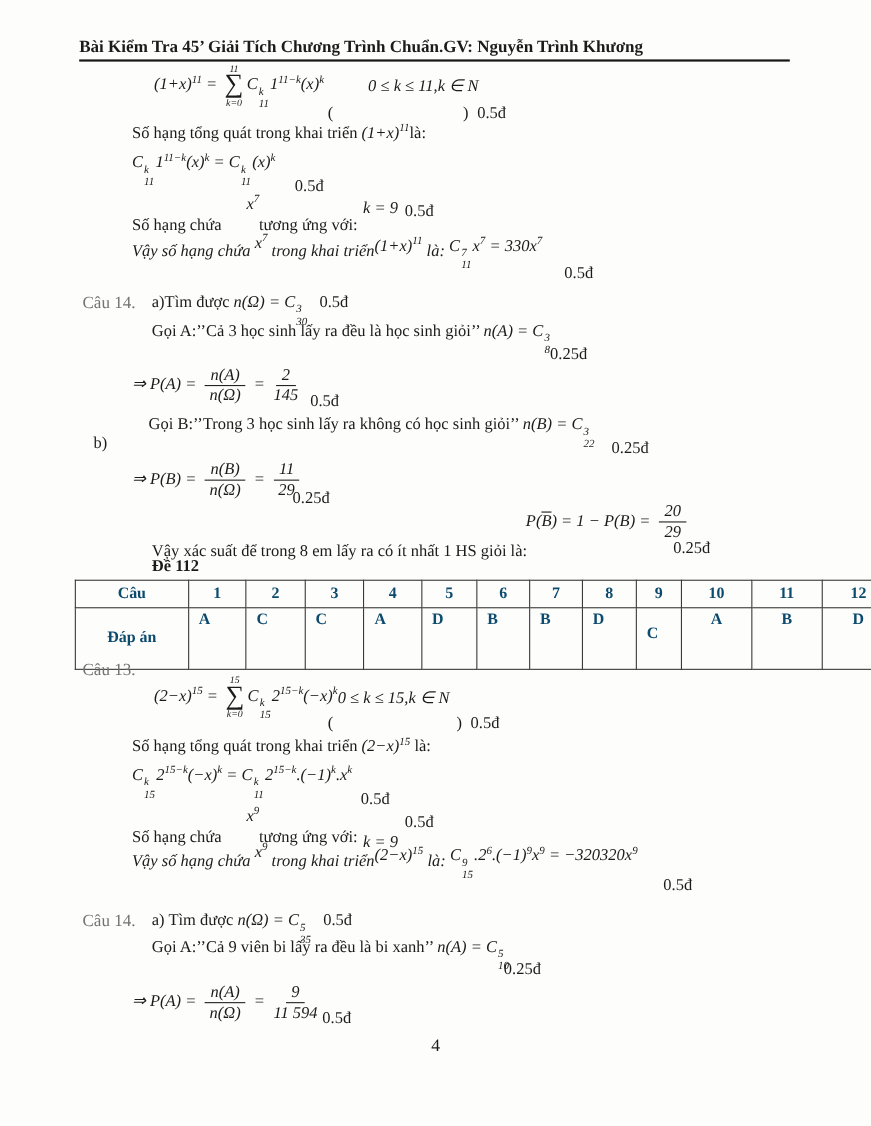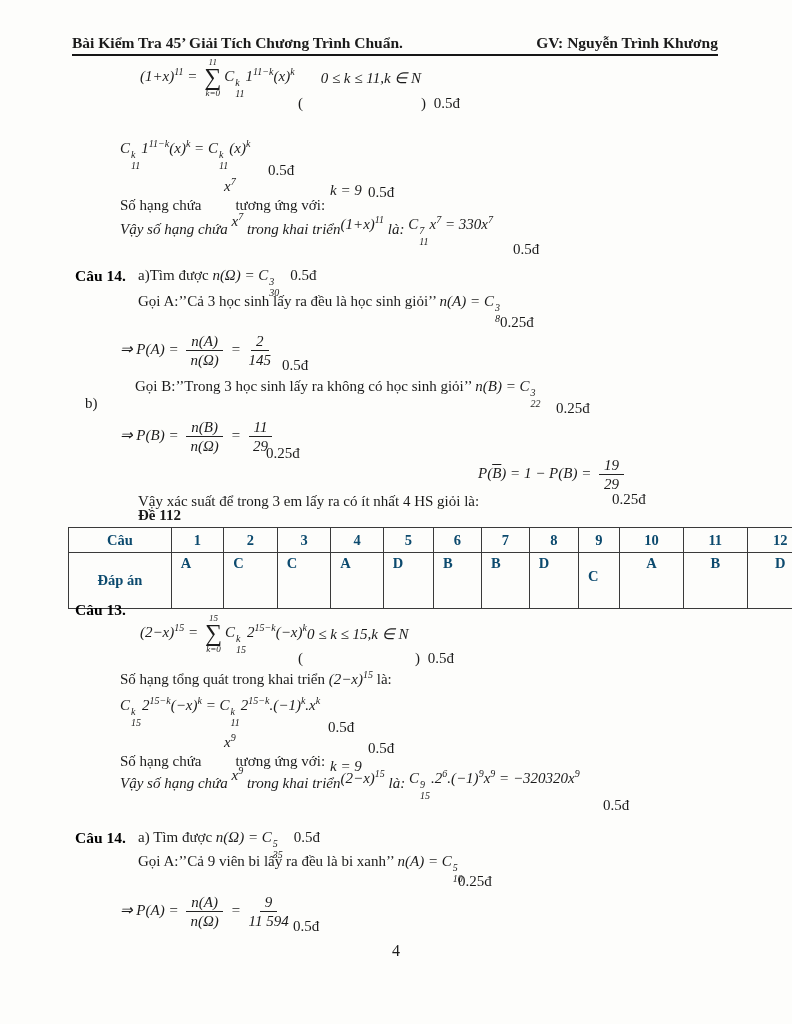--- a/index.html
+++ b/index.html
@@ -1,25 +1,25 @@
 <!DOCTYPE html>
 <html><head>
 <meta charset="utf-8">
 <style>
   html,body{margin:0;padding:0;background:#9a9a9a;}
   .page{position:relative;width:792px;height:1024px;margin:0 auto;background:#fdfdfb;
         font-family:"Liberation Serif",serif;font-size:15px;color:#1b1b1b;overflow:hidden;}
-  .header{position:absolute;left:72px;top:34px;width:646px;display:flex;justify-content:space-between;
+  .header{position:absolute;left:72px;top:34px;width:646px;display:flex;
           font-weight:bold;font-size:15.5px;border-bottom:2px solid #161616;padding-bottom:2px;}
   .line{position:absolute;white-space:nowrap;line-height:1.25;}
   .flexline{display:flex;align-items:center;}
   .math{font-style:italic;}
   .italic{font-style:italic;}
   .score{font-style:normal;}
-  .qlabel{font-weight:bold;color:#000000;font-size:15.5px;}
+  .qlabel{font-weight:normal;color:#737373;font-size:15.5px;}
   .bold{font-weight:bold;}
   .raise{position:relative;top:-8px;}
   .raise2{position:relative;top:-5px;font-style:italic;}
   .ml8{margin-left:10px;}
   .gap{display:inline-block;}
   .page sup{font-size:10px;line-height:0;vertical-align:6px;}
   .mss{display:inline-flex;flex-direction:column;font-size:10px;line-height:1.1;
        vertical-align:-5px;text-align:left;margin-left:1px;margin-right:1px;}
   .msum{display:inline-flex;flex-direction:column;align-items:center;line-height:1;
         vertical-align:middle;margin:0 3px;font-style:normal;}
@@ -51,25 +51,28 @@
 
   <div class="line math flexline" style="left:140px;top:58px;">
     <span>(1+x)<sup>11</sup> = <span class="msum">
           <span class="mtop">11</span>
           <span class="msig">∑</span>
           <span class="mbot">k=0</span>
         </span>C<span class="mss">
           <span>k</span>
           <span>11</span>
         </span>1<sup>11−k</sup>(x)<sup>k</sup></span>
-    <span style="margin-left:26px;">0 ≤ k ≤ 11,k ∈ N</span>
+    <span style="margin-left:40px;">0 ≤ k ≤ 11,k ∈ N</span>
   </div>
   <div class="line" style="left:298px;top:94px;">
     <span>(</span><span class="gap" style="width:118px;"></span><span>)</span>
     <span class="score" style="margin-left:4px;">0.5đ</span>
+  </div>
+  <div class="line" style="left:120px;top:112px;">
+    <span>Số hạng tổng quát trong khai triển </span><span class="math">(1+x)<sup>11</sup></span><span>là:</span>
   </div>
   <div class="line math" style="left:120px;top:139px;">C<span class="mss">
         <span>k</span>
         <span>11</span>
       </span>1<sup>11−k</sup>(x)<sup>k</sup> = C<span class="mss">
         <span>k</span>
         <span>11</span>
       </span>(x)<sup>k</sup></div>
   <div class="line score" style="left:268px;top:161px;">0.5đ</div>
   <div class="line math" style="left:224px;top:177px;">x<sup>7</sup></div>
@@ -118,24 +121,24 @@
   <div class="line score" style="left:556px;top:399px;">0.25đ</div>
   <div class="line math" style="left:120px;top:418px;">⇒ P(B) = <span class="mfrac">
         <span class="mnum">n(B)</span>
         <span class="mden">n(Ω)</span>
       </span> = <span class="mfrac">
         <span class="mnum">11</span>
         <span class="mden">29</span>
       </span></div>
   <div class="line score" style="left:266px;top:444px;">0.25đ</div>
   <div class="line math" style="left:478px;top:456px;">P(<span class="mbar">B</span>) = 1 − P(B) = <span class="mfrac">
-        <span class="mnum">19</span>
+        <span class="mnum">20</span>
         <span class="mden">29</span>
       </span></div>
-  <div class="line" style="left:138px;top:492px;">Vậy xác suất để trong 3 em lấy ra có ít nhất 4 HS giỏi là:</div>
+  <div class="line" style="left:138px;top:492px;">Vậy xác suất để trong 8 em lấy ra có ít nhất 1 HS giỏi là:</div>
   <div class="line score" style="left:612px;top:490px;">0.25đ</div>
 
   <div class="line bold" style="left:138px;top:506px;">Đề 112</div>
   <table class="anstable">
     <colgroup>
       <col style="width:90px">
         <col style="width:46px">
         <col style="width:47px">
         <col style="width:47px">
       <col style="width:46px">

